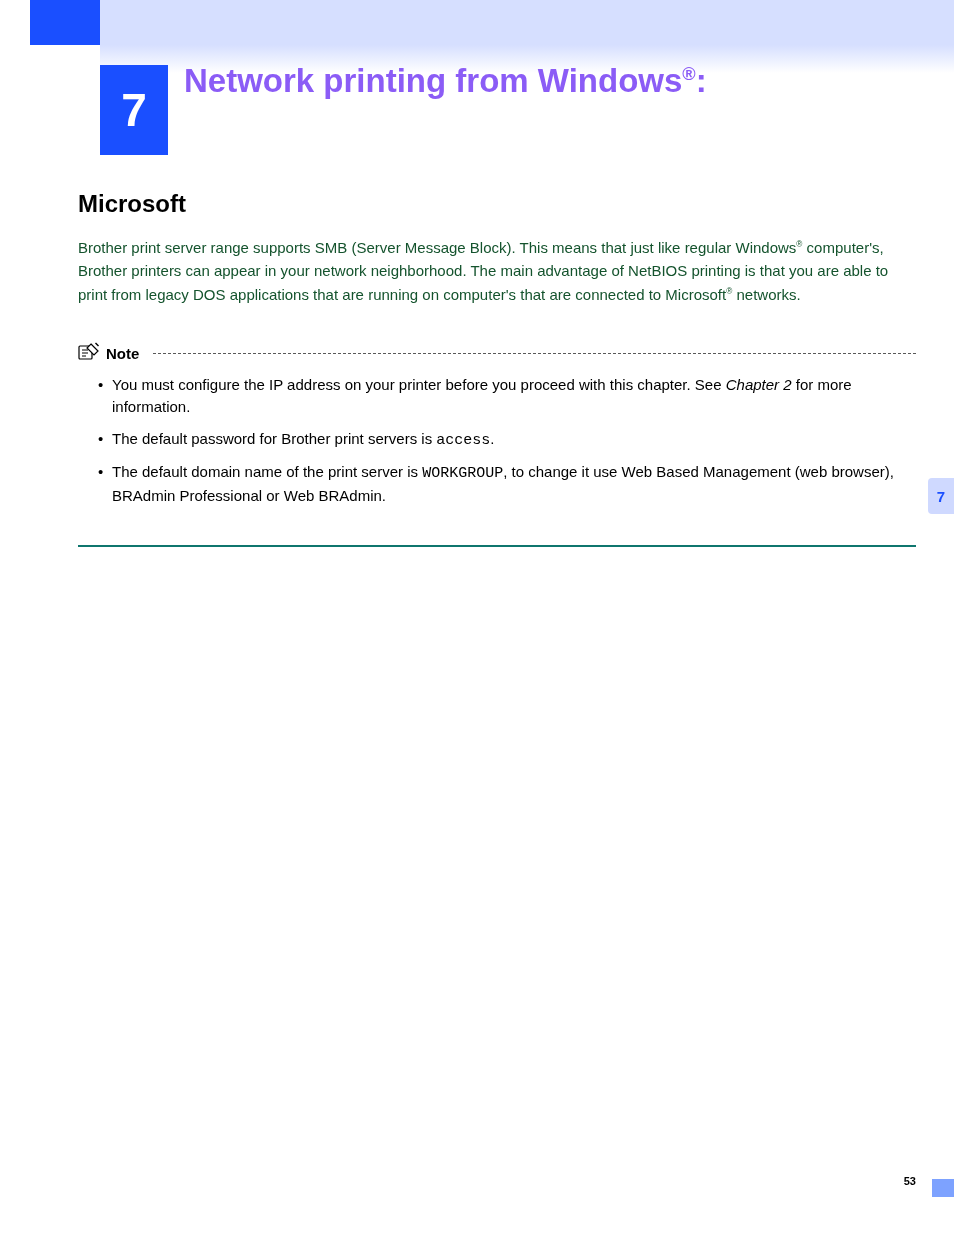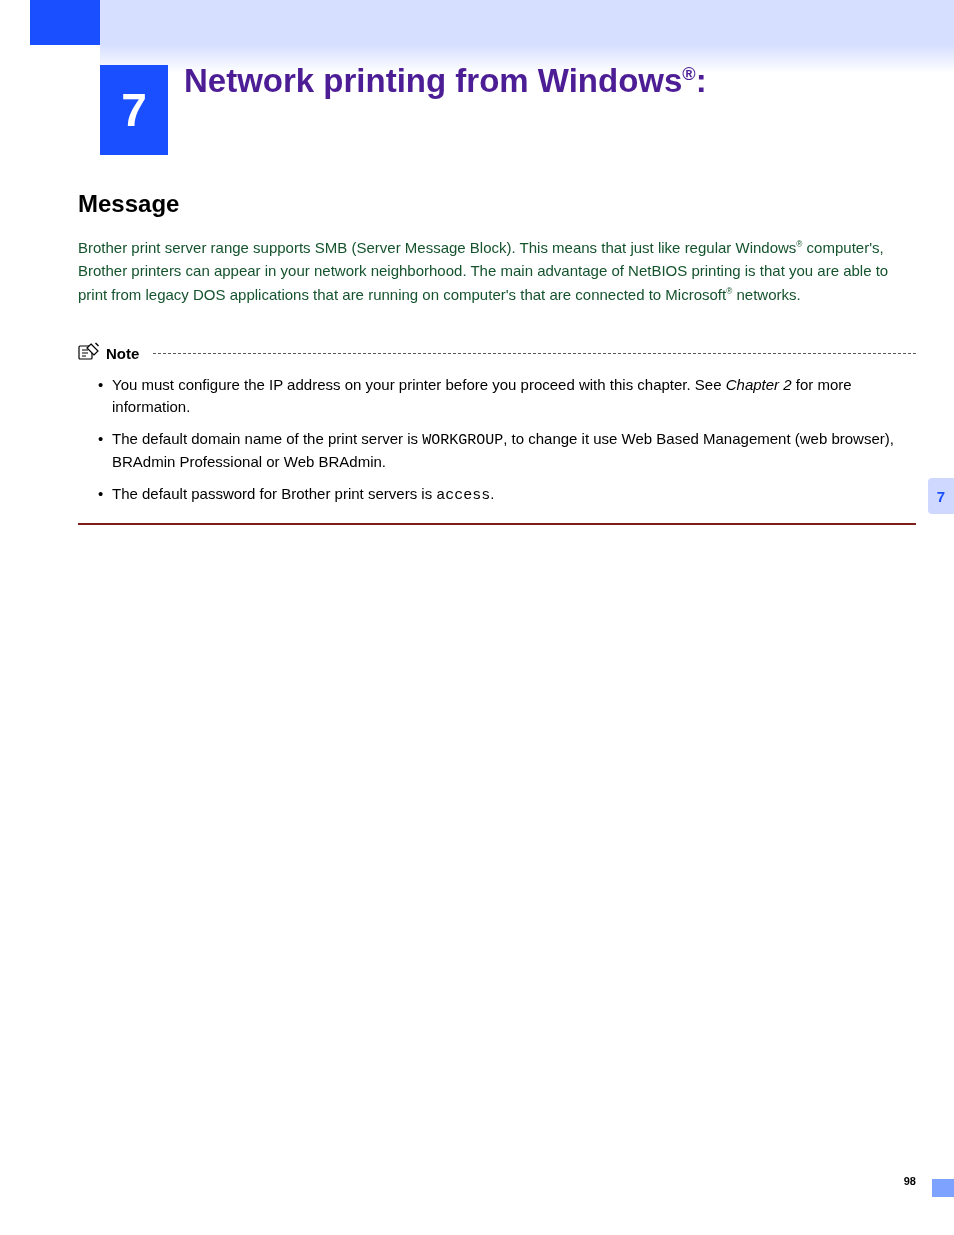--- a/index.html
+++ b/index.html
@@ -53,21 +53,21 @@
     font-family: Arial, Helvetica, sans-serif;
   }
   .chapter-title {
     position: absolute;
     top: 60px;
     left: 184px;
     right: 42px;
     font-size: 33px;
     font-weight: bold;
     line-height: 1.3;
-    color: #4c1d95;
+    color: #8b5cf6;
   }
   .sup {
     font-size: 0.55em;
     vertical-align: super;
   }
   .section-heading {
     position: absolute;
     top: 190px;
     left: 78px;
     font-size: 24px;
@@ -81,22 +81,22 @@
     right: 38px;
     font-size: 15px;
     line-height: 1.55;
     color: #14532d;
   }
   .note-block {
     position: absolute;
     top: 342px;
     left: 78px;
     right: 38px;
-    border-bottom: 2px solid #7f1d1d;
-    padding-bottom: 6px;
+    border-bottom: 2px solid #0f766e;
+    padding-bottom: 28px;
   }
   .note-header {
     display: flex;
     align-items: center;
     margin-bottom: 10px;
   }
   .note-icon {
     flex: 0 0 auto;
     margin-right: 6px;
   }
@@ -175,21 +175,21 @@
 <div class="top-blue-strip"></div>
 <div class="top-light-band"></div>
 <div class="top-fade-band"></div>
 
 <div class="chapter-badge">7</div>
 
 <div class="chapter-title">
   <span>Network printing from Windows</span><span class="sup">®</span><span>: </span><br>
 </div>
 
-<div class="section-heading">Message</div>
+<div class="section-heading">Microsoft</div>
 
 <div class="body-paragraph">
   <span>Brother print server range supports SMB (Server Message Block). This means that just like regular Windows</span><span class="sup">®</span><span> computer's, Brother printers can appear in your network neighborhood. The main advantage of NetBIOS printing is that you are able to print from legacy DOS applications that are running on computer's that are connected to Microsoft</span><span class="sup">®</span><span> networks.</span>
 </div>
 
 <div class="note-block">
   <div class="note-header">
     <span class="note-icon">
       <svg width="22" height="18" viewBox="0 0 22 18">
         <rect x="1" y="4" width="13" height="13" rx="1" fill="none" stroke="#000" stroke-width="1.2"></rect>
@@ -199,24 +199,24 @@
       </svg>
     </span>
     <span class="note-label">Note</span>
     <div class="note-rule"></div>
   </div>
   <ul class="note-list">
     <li>
       <span>You must configure the IP address on your printer before you proceed with this chapter. See </span><span class="chapter-ref">Chapter 2</span><span> for more information.</span>
     </li>
     <li>
-      <span>The default domain name of the print server is </span><span class="mono">WORKGROUP</span><span>, to change it use Web Based Management (web browser), BRAdmin Professional or Web BRAdmin.</span>
+      <span>The default password for Brother print servers is </span><span class="mono">access</span><span>.</span>
     </li>
     <li>
-      <span>The default password for Brother print servers is </span><span class="mono">access</span><span>.</span>
+      <span>The default domain name of the print server is </span><span class="mono">WORKGROUP</span><span>, to change it use Web Based Management (web browser), BRAdmin Professional or Web BRAdmin.</span>
     </li>
   </ul>
 </div>
 
 <div class="side-tab">7</div>
 
-<div class="page-number">98</div>
+<div class="page-number">53</div>
 <div class="corner-accent"></div>
 
 </body></html>

